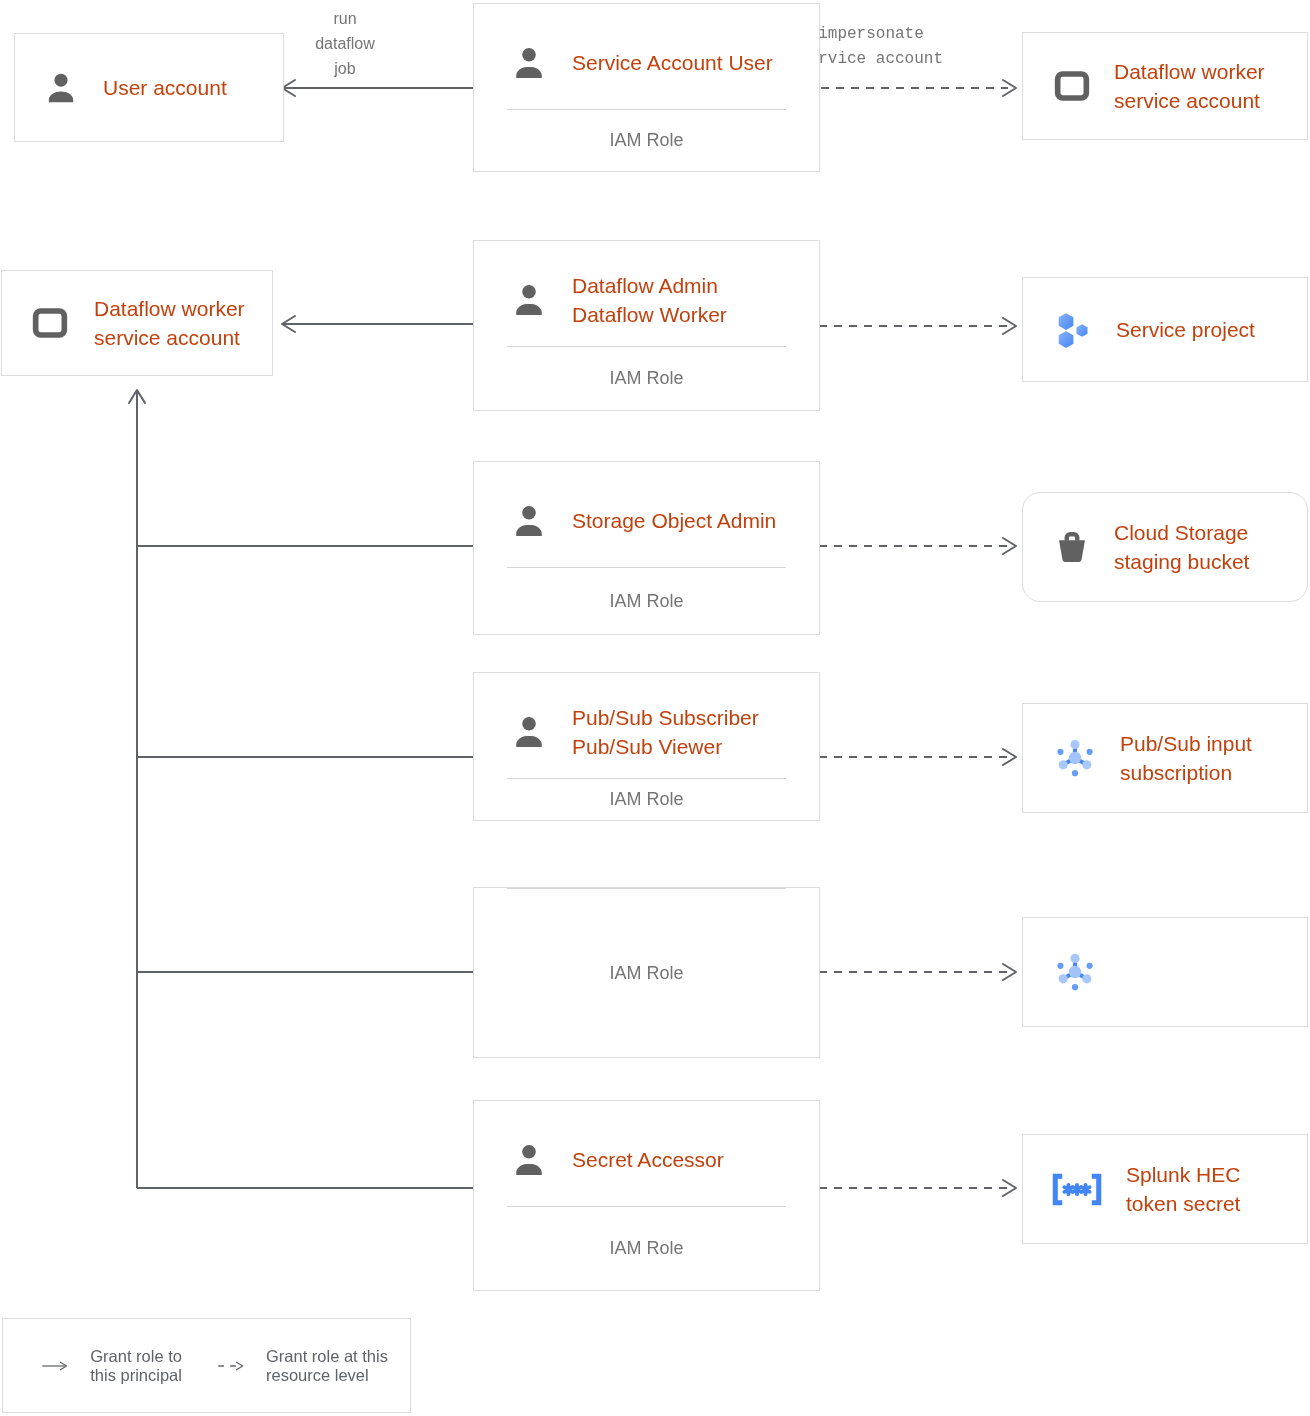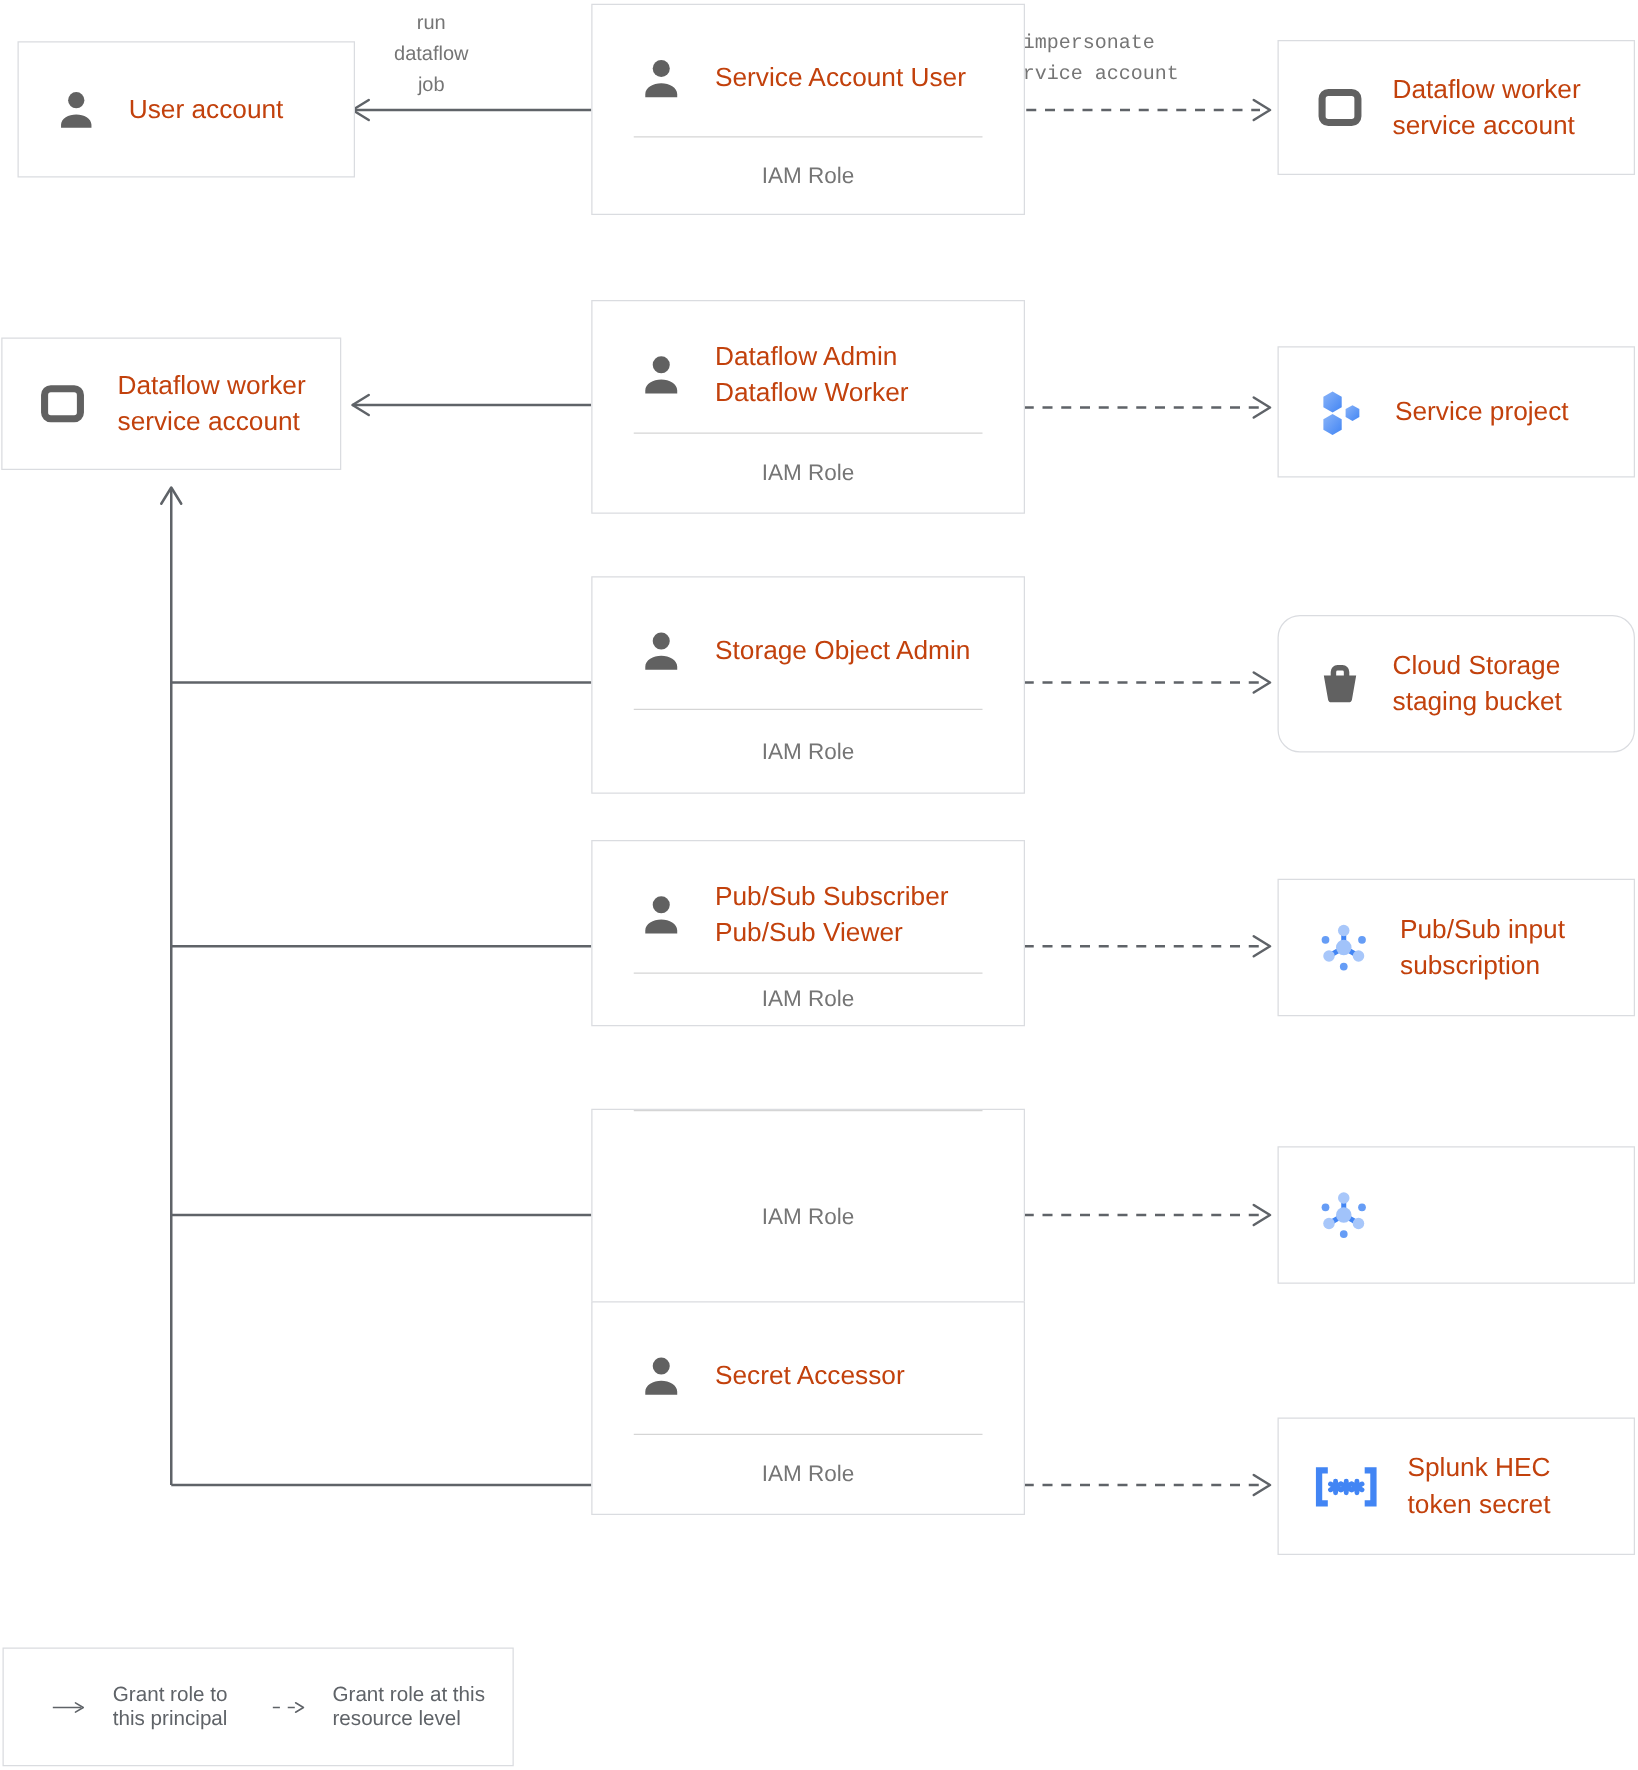--- a/index.html
+++ b/index.html
@@ -221,21 +221,21 @@
     </div>
     <div class="role-divider"></div>
     <div class="role-sub">IAM Role</div>
   </div>
 
   <div class="box role-box" style="top:887px;height:171px;">
     <div class="role-divider"></div>
     <div class="role-sub">IAM Role</div>
   </div>
 
-  <div class="box role-box" style="top:1041px;height:171px;">
+  <div class="box role-box" style="top:1100px;height:191px;">
     <div class="role-main">
       <span class="icon">
           <svg width="42" height="42" viewBox="0 0 24 24">
             <use href="#ic-person"></use>
           </svg>
         </span>
       <div class="node-title">
         <span>Secret Accessor</span>
         <span></span>
       </div>

